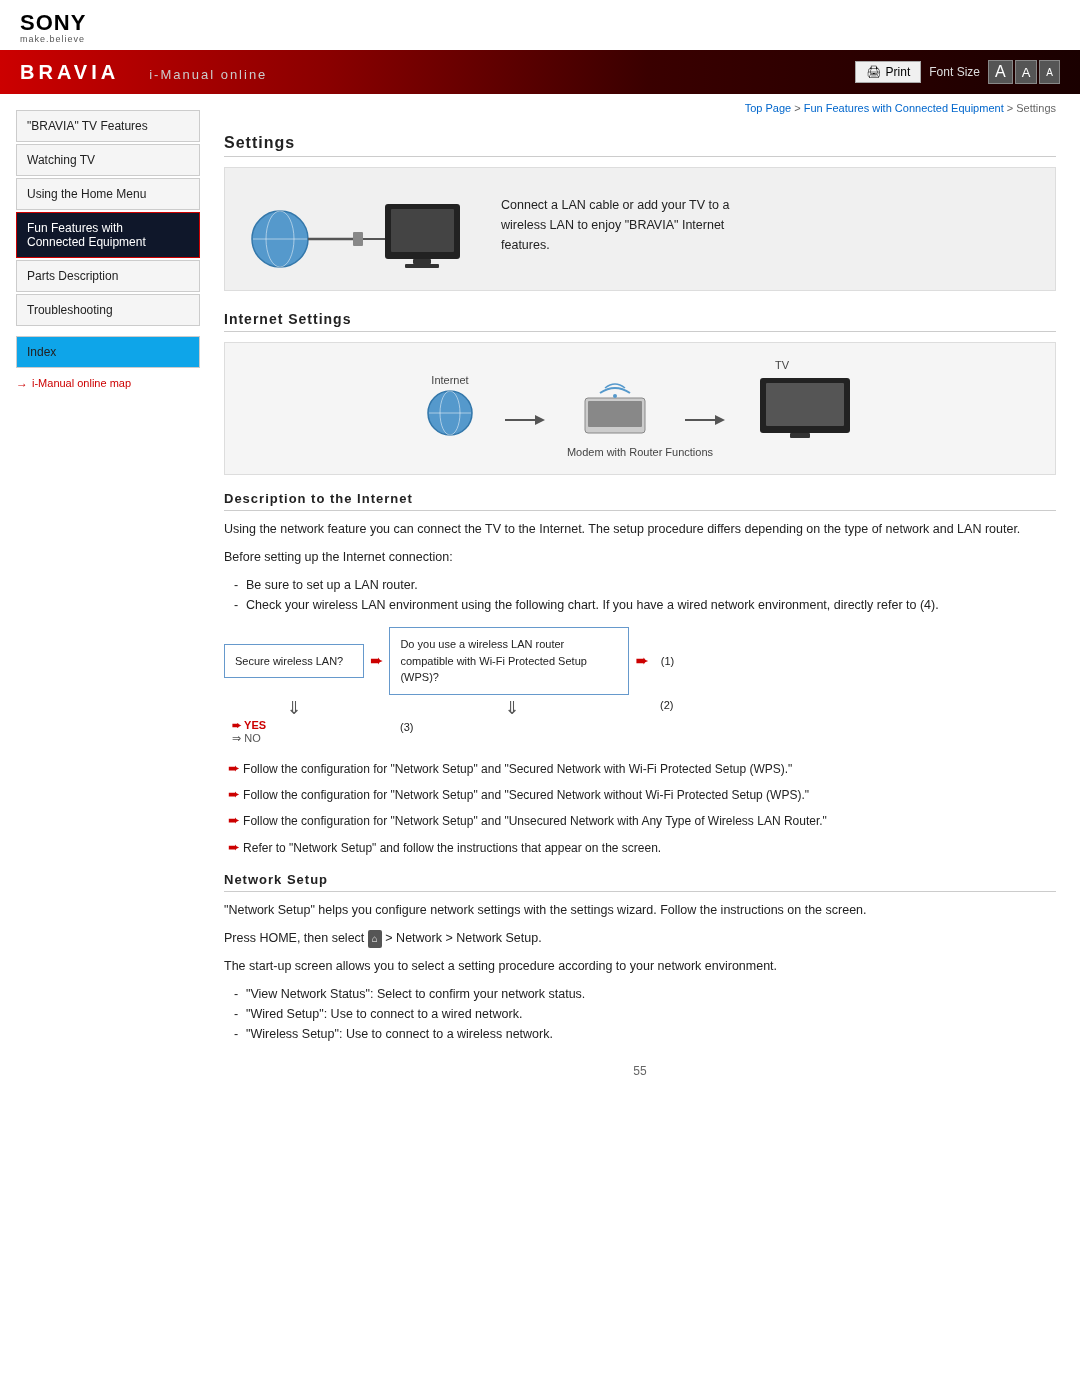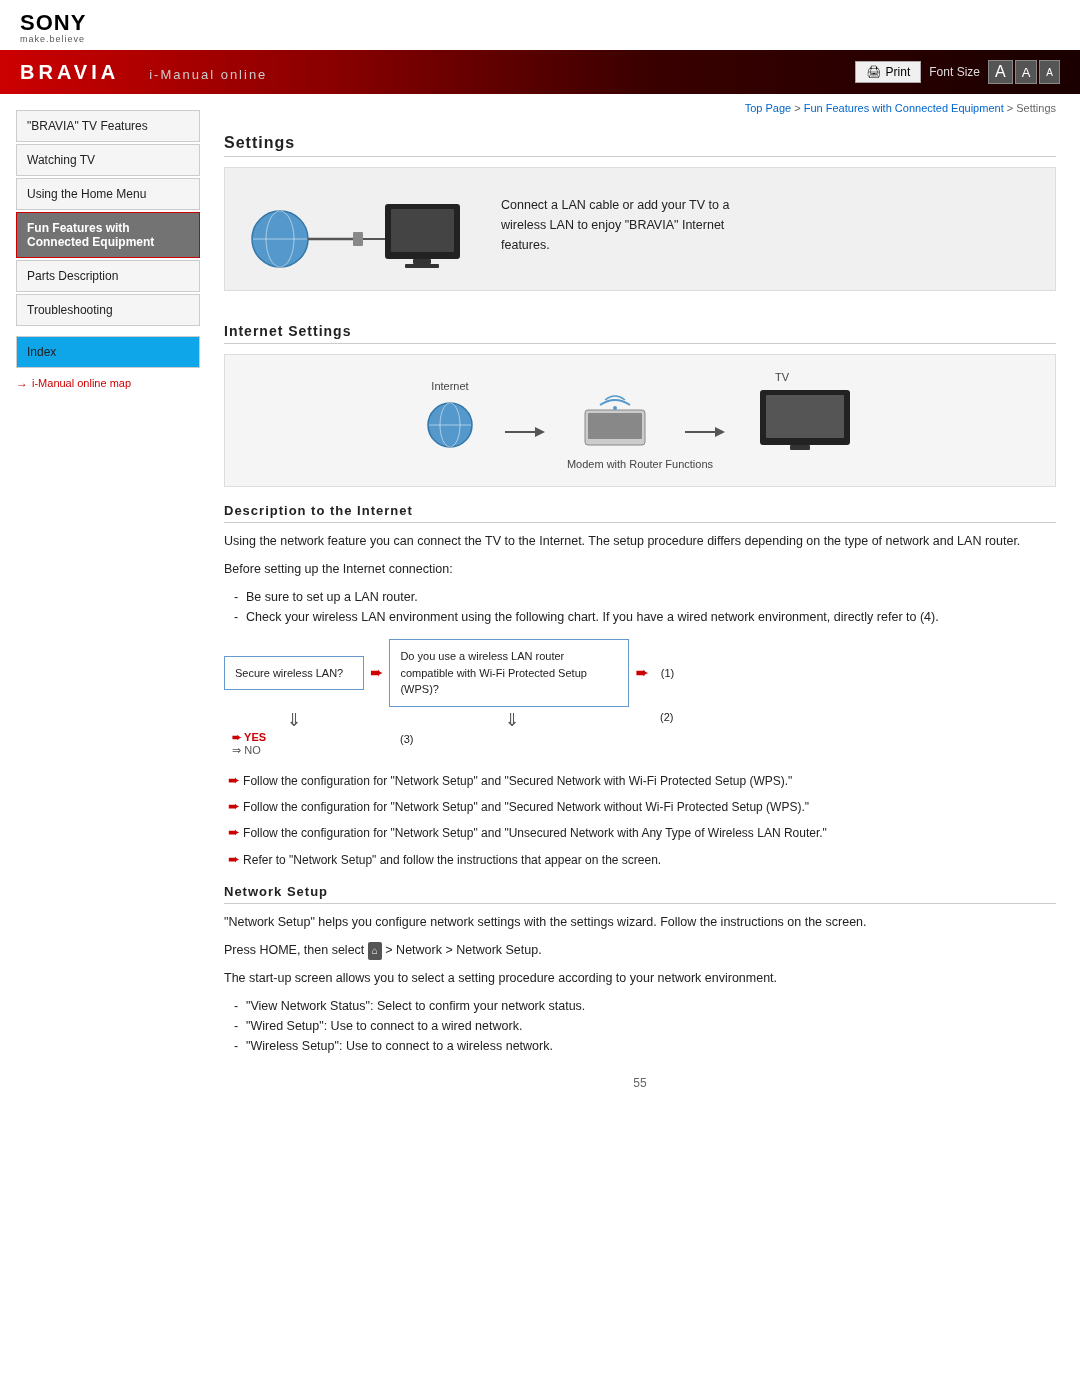--- a/index.html
+++ b/index.html
@@ -99,24 +99,24 @@
     .sidebar-item {
       border: 1px solid #ccc;
       padding: 8px 10px;
       margin-bottom: 2px;
       font-size: 12px;
       cursor: pointer;
       background: #f5f5f5;
       color: #222;
     }
     .sidebar-item.active {
-      background: #737373;
+      background: #0f172a;
       color: #fff;
       border-color: #c00;
-      font-weight: bold;
+      font-weight: normal;
     }
     .sidebar-index {
       border: 1px solid #ccc;
       padding: 8px 10px;
       margin-top: 10px;
       margin-bottom: 8px;
       font-size: 12px;
       cursor: pointer;
       background: #0ea5e9;
     }
@@ -164,21 +164,21 @@
       border-bottom: 1px solid #ccc;
       margin-top: 10px;
     }
     .section-subtitle {
       font-size: 14px;
       font-weight: bold;
       letter-spacing: 1px;
       margin-bottom: 6px;
       padding-bottom: 4px;
       border-bottom: 1px solid #ccc;
-      margin-top: 32px;
+      margin-top: 20px;
     }
     .subsection-title {
       font-size: 13px;
       font-weight: bold;
       letter-spacing: 1px;
       margin-bottom: 8px;
       padding-bottom: 4px;
       border-bottom: 1px solid #ccc;
       margin-top: 14px;
     }
@@ -371,21 +371,21 @@
         <rect x="160" y="80" width="34" height="4" rx="1" fill="#333"></rect>
       </svg>
       <p class="content-para" style="max-width:260px;">Connect a LAN cable or add your TV to a wireless LAN to enjoy "BRAVIA" Internet features.</p>
     </div>
 
     <div class="section-subtitle">Internet Settings</div>
 
     <div class="internet-diagram">
       <div style="display:flex; align-items:flex-end; gap:30px; margin-bottom:4px;">
 
-        <div style="display:flex; flex-direction:column; align-items:center; gap:8px;">
+        <div style="display:flex; flex-direction:column; align-items:center; gap:2px;">
           <span class="diagram-label">Internet</span>
           <svg width="50" height="50">
             <circle cx="25" cy="25" r="22" fill="#5599cc" stroke="#3377aa" stroke-width="1.5"></circle>
             <ellipse cx="25" cy="25" rx="10" ry="22" fill="none" stroke="#fff" stroke-width="1" opacity="0.5"></ellipse>
             <line x1="4" y1="25" x2="46" y2="25" stroke="#fff" stroke-width="1" opacity="0.5"></line>
           </svg>
         </div>
 
         <div style="display:flex; align-items:center; padding-bottom:8px;">
           <svg width="40" height="20">

